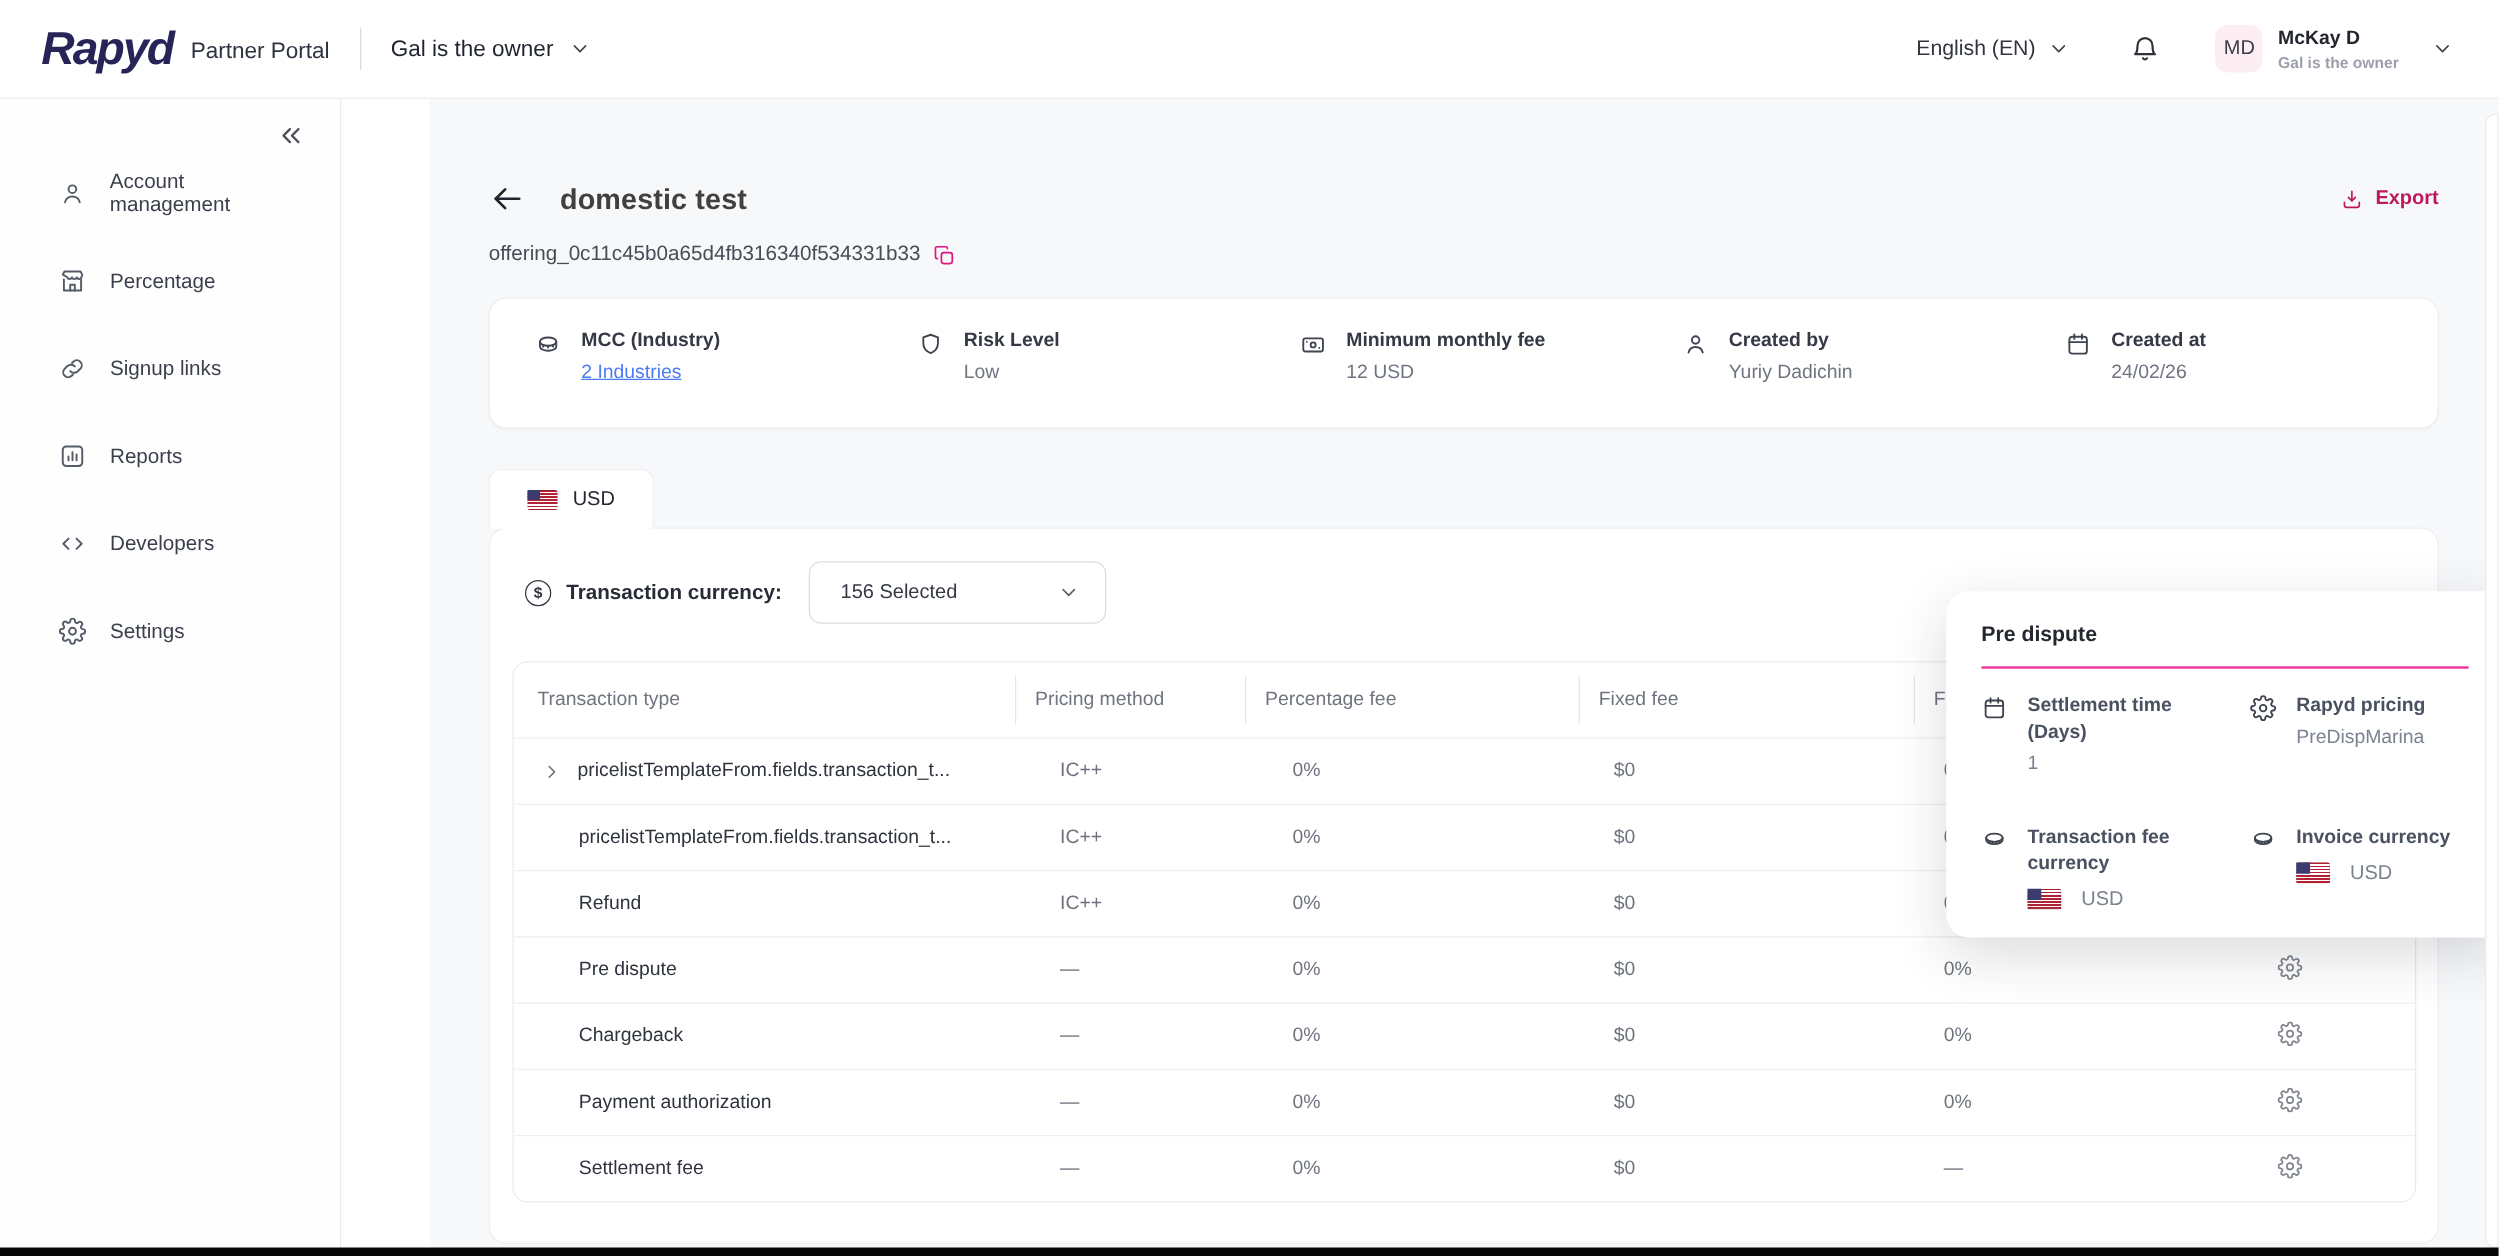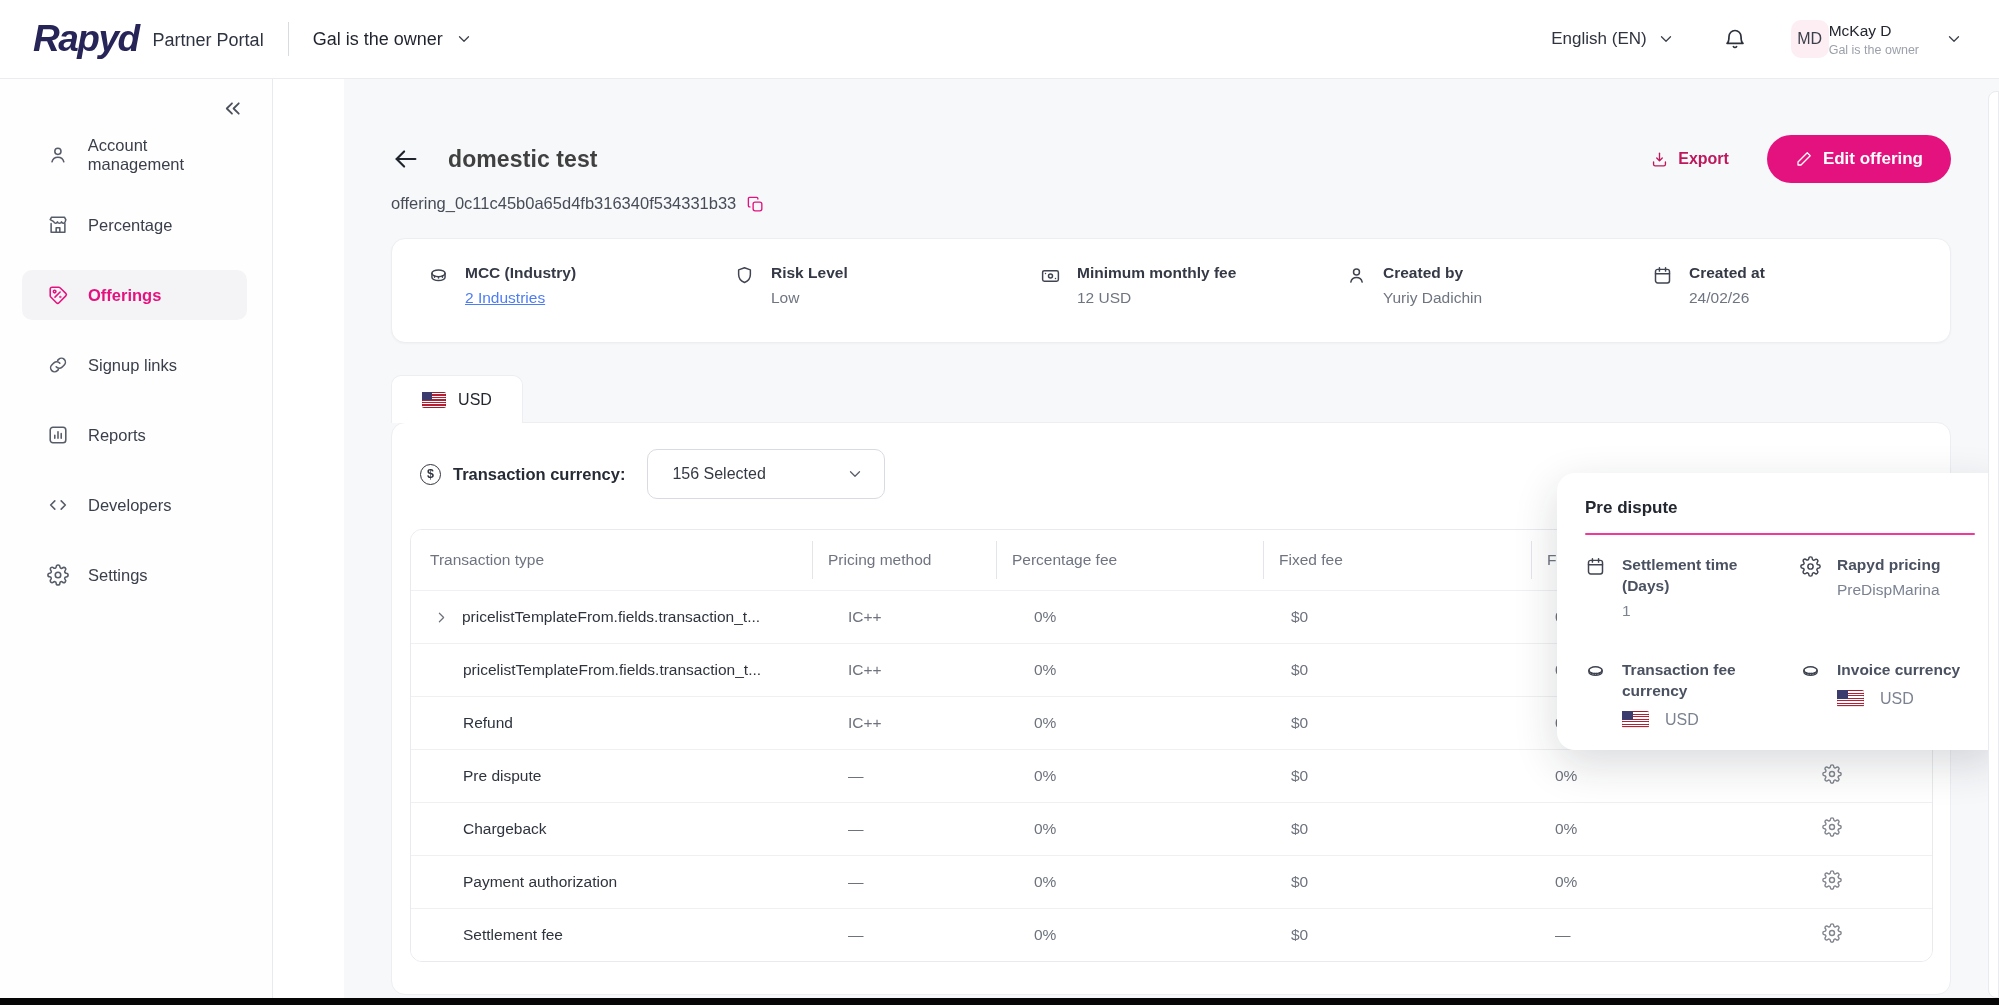--- a/index.html
+++ b/index.html
@@ -12,21 +12,21 @@
   .tb-left { display:flex; align-items:center; }
   .logo { font-size:37px; font-weight:800; font-style:italic; color:#272457; letter-spacing:-1.5px; }
   .product { font-size:18px; color:#2e3340; margin-left:14px; margin-top:2px; }
   .vdiv { width:1px; height:34px; background:#d9dbe1; margin:0 24px; }
   .org-select { display:flex; align-items:center; gap:12px; background:none; border:none; font-family:inherit; font-size:18px; color:#1f232d; cursor:pointer; }
   .tb-right { display:flex; align-items:center; }
   .lang { display:flex; align-items:center; gap:10px; background:none; border:none; font-family:inherit; font-size:17px; color:#30343e; cursor:pointer; margin-right:48px; }
   .bell { background:none; border:none; color:#2c313b; cursor:pointer; margin-right:44px; }
   .user-menu { display:flex; align-items:center; cursor:pointer; }
   .avatar { width:38px; height:38px; border-radius:10px; background:#fdeef3; color:#3c3f4a; font-size:16px; font-weight:500; display:flex; align-items:center; justify-content:center; }
-  .user-txt { margin-right:26px; }
+  .user-txt { margin-left:12px; margin-right:26px;font-weight:bold; }
   .user-name { font-size:15.5px; color:#23262f; }
   .user-role { font-size:12.5px; color:#9ba0aa; margin-top:3px; }
   .chev { color:#3c414c; }
 
   
   .sidebar { position:absolute; left:0; top:79px; width:273px; bottom:7px; background:#fefefe; border-right:1px solid #e9eaee; z-index:20; }
   .collapse-btn { position:absolute; top:17px; right:27px; background:none; border:none; color:#4b505b; cursor:pointer; }
   .side-nav { padding-top:51px; }
   .side-item { display:flex; align-items:center; gap:19px; height:50px; margin:0 25px 20px 22px; padding-left:25px; border-radius:10px; font-size:16.5px; color:#3a3f4b; cursor:pointer; }
   .side-item .s-ic { color:#565c68; }
@@ -154,29 +154,20 @@
       <span>Account management</span>
     </div>
     <div class="side-item">
       <svg class="ic s-ic" width="22" height="22" viewBox="0 0 24 24">
           <path d="M4.5 10.5V20h15v-9.5"></path>
           <path d="M3.5 6.2 5 3.5h14l1.5 2.7-.6 2.1a2.2 2.2 0 0 1-4.2.3 2.2 2.2 0 0 1-4.2 0 2.2 2.2 0 0 1-4.2-.3z"></path>
           <path d="M10 20v-5h4v5"></path>
         </svg>
       <span>Percentage</span>
     </div>
-    <div class="side-item active">
-      <svg class="ic s-ic" width="22" height="22" viewBox="0 0 24 24">
-          <path d="M12.8 3.5H5.5a2 2 0 0 0-2 2v7.3a2 2 0 0 0 .6 1.4l6.2 6.2a2 2 0 0 0 2.8 0l7.4-7.4a2 2 0 0 0 0-2.8l-6.3-6.1a2 2 0 0 0-1.4-.6z"></path>
-          <circle cx="8.3" cy="8.3" r="1.4"></circle>
-          <path d="m8.7 14.3 5.6-5.6"></path>
-          <circle cx="14.6" cy="14.2" r=".4"></circle>
-        </svg>
-      <span>Offerings</span>
-    </div>
     <div class="side-item">
       <svg class="ic s-ic" width="22" height="22" viewBox="0 0 24 24">
           <path d="M10 14a4.5 4.5 0 0 0 6.4.4l2.4-2.4a4.3 4.3 0 0 0-6.1-6.1l-1.1 1.1"></path>
           <path d="M14 10a4.5 4.5 0 0 0-6.4-.4l-2.4 2.4a4.3 4.3 0 0 0 6.1 6.1l1.1-1.1"></path>
         </svg>
       <span>Signup links</span>
     </div>
     <div class="side-item">
       <svg class="ic s-ic" width="22" height="22" viewBox="0 0 24 24">
           <rect x="3.5" y="3.5" width="17" height="17" rx="3"></rect>
@@ -213,26 +204,20 @@
     <h1 class="page-title">domestic test</h1>
     <div class="head-actions">
       <button class="export-btn">
         <svg class="ic" width="19" height="19" viewBox="0 0 24 24" stroke-width="1.9">
             <path d="M12 4v9"></path>
             <path d="M8.5 10 12 13.5 15.5 10"></path>
             <path d="M4.5 15v3a2 2 0 0 0 2 2h11a2 2 0 0 0 2-2v-3"></path>
           </svg>
         <span>Export</span>
       </button>
-      <button class="edit-btn">
-        <svg class="ic" width="18" height="18" viewBox="0 0 24 24" stroke-width="1.9">
-            <path d="m16.3 3.7 4 4L8 20H4v-4z"></path>
-          </svg>
-        <span>Edit offering</span>
-      </button>
     </div>
   </div>
 
   <div class="id-row">
     <span class="offering-id">offering_0c11c45b0a65d4fb316340f534331b33</span>
     <button class="copy-btn">
       <svg class="ic" width="19" height="19" viewBox="0 0 24 24" stroke-width="1.9">
           <rect x="9" y="9" width="11" height="11" rx="2.5"></rect>
           <path d="M5 15H4.5A1.5 1.5 0 0 1 3 13.5v-9A1.5 1.5 0 0 1 4.5 3h9A1.5 1.5 0 0 1 15 4.5V5"></path>
         </svg>

